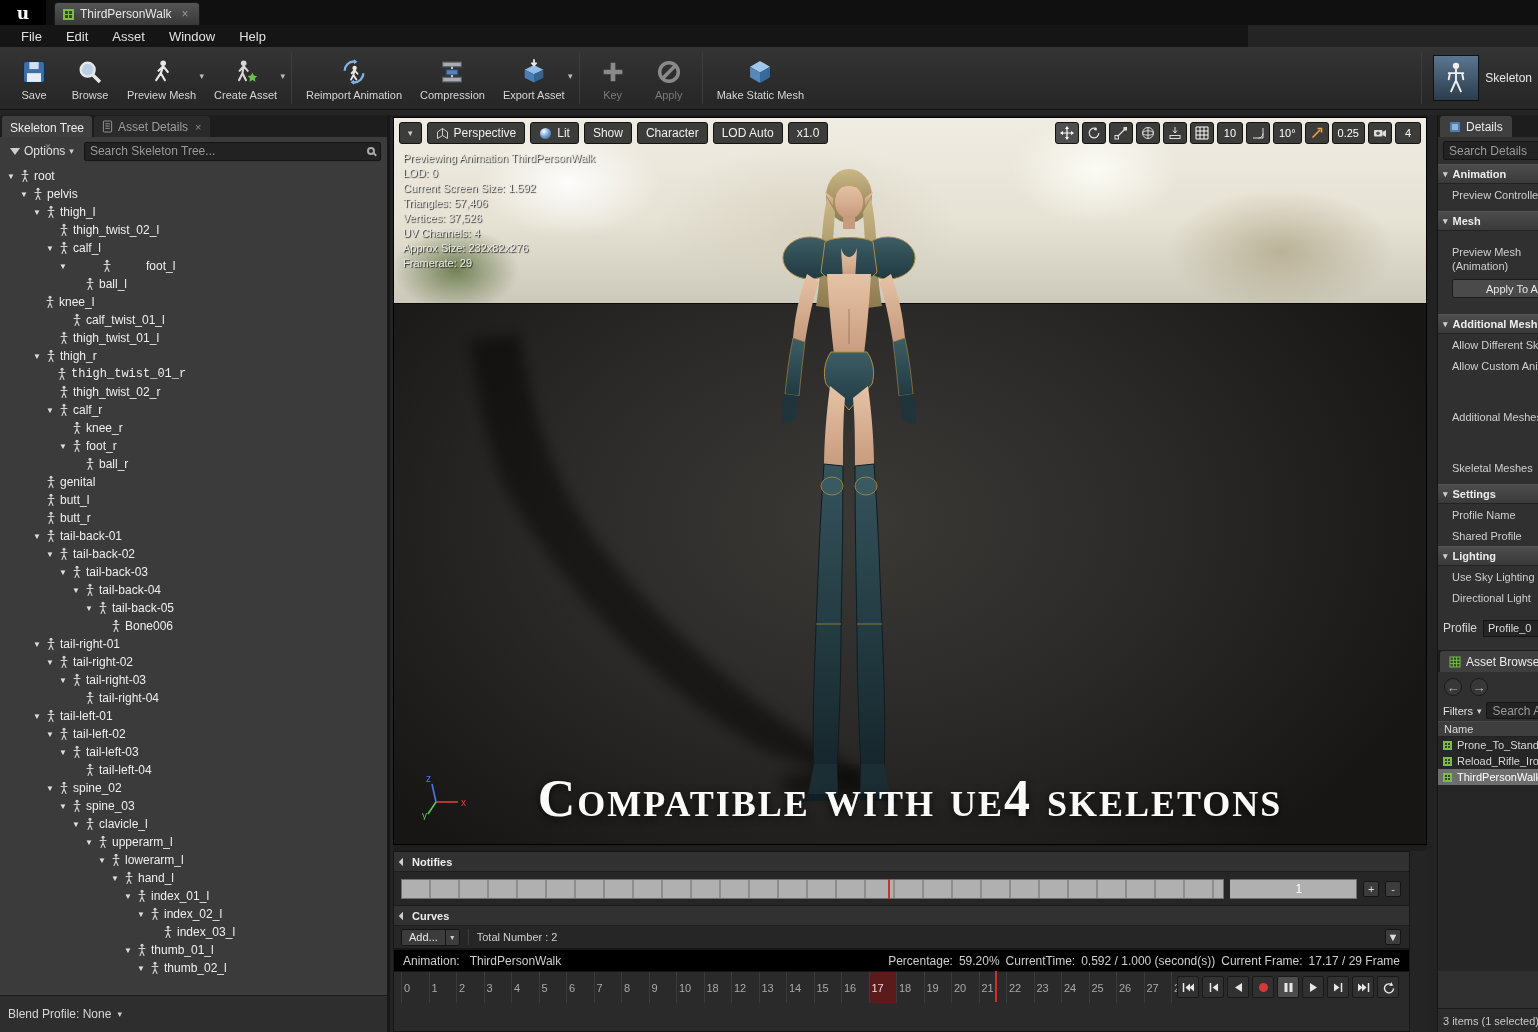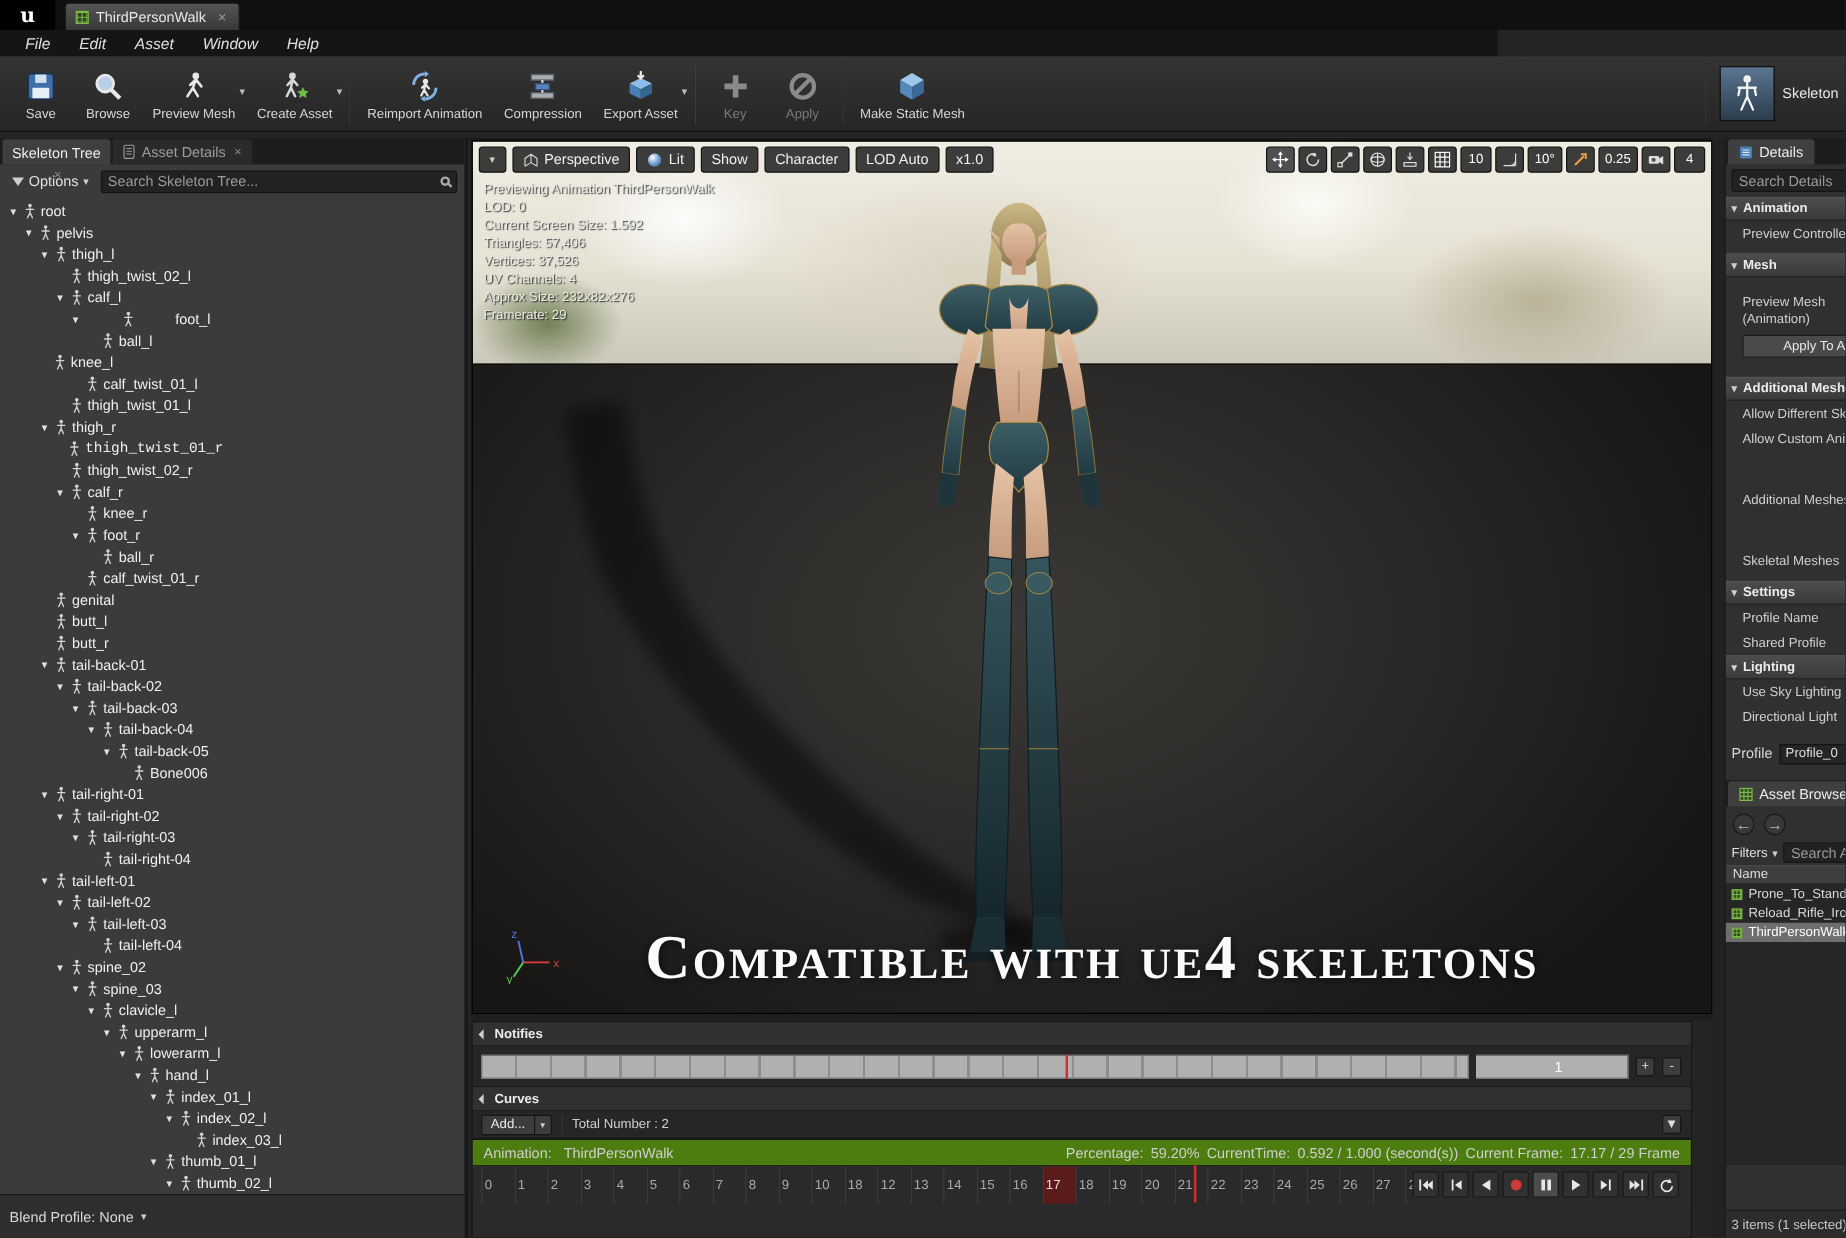--- a/index.html
+++ b/index.html
@@ -12,21 +12,21 @@
   .ue-logo { width:46px; height:25px; background:#000; color:#fff; display:flex; align-items:center; justify-content:center;
     font-family:"DejaVu Serif", serif; font-size:17px; font-weight:bold; }
   .doc-tab { height:23px; margin-left:8px; padding:0 10px 0 8px; display:flex; align-items:center; gap:6px;
     background:linear-gradient(#555,#383838); border:1px solid #1a1a1a; border-bottom:none; border-radius:4px 4px 0 0; color:#e8e8e8; }
   .tab-asset-icon { width:11px; height:11px; background:#2f4a22; border:1px solid #7fba4a;
     background-image:linear-gradient(#7fba4a 1px, transparent 1px), linear-gradient(90deg,#7fba4a 1px, transparent 1px);
     background-size:4px 4px; }
   .tab-close { color:#9a9a9a; font-size:12px; margin-left:4px; cursor:pointer; }
 
   
-  #menubar { position:absolute; left:0; top:25px; width:1248px; height:22px; background:#151515; display:flex; align-items:center; padding-left:10px; gap:2px;font-style:italic; }
+  #menubar { position:absolute; left:0; top:25px; width:1248px; height:22px; background:#151515; display:flex; align-items:center; padding-left:10px; gap:2px; }
   .menu-item { padding:2px 11px; color:#e0e0e0; font-size:13px; cursor:default; }
 
   
   #toolbar { position:absolute; left:0; top:47px; width:1538px; height:63px; background:linear-gradient(#343434,#262626); border-bottom:1px solid #111;
     display:flex; align-items:center; padding:0 6px; }
   .tb-btn { display:flex; flex-direction:column; align-items:center; justify-content:center; padding:4px 9px 2px; height:58px; min-width:56px; cursor:pointer; position:relative; }
   .tb-ico { height:30px; display:flex; align-items:center; }
   .tb-ico svg { width:28px; height:28px; }
   .tb-label { font-size:11px; color:#d6d6d6; margin-top:2px; white-space:nowrap; }
   .tb-btn.disabled .tb-label { color:#7a7a7a; }
@@ -106,21 +106,21 @@
   .playhead { position:absolute; top:-1px; bottom:-1px; width:2px; background:#cc2f2f; }
   .sq-btn { width:16px; height:16px; background:#3c3c3c; border:1px solid #151515; border-radius:2px; color:#ddd;
     display:flex; align-items:center; justify-content:center; font-size:11px; cursor:pointer; }
   .curves-row { height:24px; display:flex; align-items:center; gap:8px; padding:0 8px 0 7px; background:#262626; border-bottom:2px solid #171717; }
   .add-btn { height:17px; display:flex; align-items:center; background:#3c3c3c; border:1px solid #151515; border-radius:2px; overflow:hidden; cursor:pointer; }
   .add-btn .lbl { padding:0 7px; font-size:11px; color:#e8e8e8; }
   .add-btn .dd { width:14px; height:100%; border-left:1px solid #151515; display:flex; align-items:center; justify-content:center; font-size:8px; color:#ccc; }
   .v-sep { width:1px; height:16px; background:#161616; border-right:1px solid #3c3c3c; }
   .total-lbl { font-size:11px; color:#cfcfcf; }
   .curves-dd { margin-left:auto; }
-  .anim-bar { height:22px; background:#4d7c0f; border-bottom:1px solid #141414; display:flex; align-items:center; padding:0 9px; font-size:12px; color:#cfcfcf; }
+  .anim-bar { height:22px; background:#000000; border-bottom:1px solid #141414; display:flex; align-items:center; padding:0 9px; font-size:12px; color:#cfcfcf; }
   .anim-left { display:flex; gap:10px; }
   .anim-right { margin-left:auto; display:flex; gap:6px; white-space:nowrap; }
   .timeline { position:relative; height:31px; background:#2a2a2a; }
   #timeline-cells { position:absolute; left:7px; top:0; width:798px; height:31px; display:flex; }
   .tcell { flex:0 0 27.5px; border-left:1px solid #3b3b3b; display:flex; align-items:center; cursor:pointer; }
   .tcell span { font-size:11px; color:#a9a9a9; padding-left:2px; }
   .tcell.current { background:#5c1b1b; }
   .tcell.current span { color:#f0dada; }
   .playback { position:absolute; right:10px; top:4px; display:flex; gap:3px; }
   .pb-btn { width:22px; height:22px; display:flex; align-items:center; justify-content:center; background:#313131; border:1px solid #191919; border-radius:2px; cursor:pointer; }
@@ -527,30 +527,20 @@
         <span class="tree-arrow"></span>
         <svg class="bone-ico" viewBox="0 0 12 14">
           <g stroke="#d3d4d6" stroke-width="1.1" fill="none" stroke-linecap="round">
             <circle cx="6" cy="2.2" r="1.5" fill="#d3d4d6" stroke="none"></circle>
             <path d="M6 4 v4 M3 5.5 h6 M6 8 l-2 4.5 M6 8 l2 4.5"></path>
           </g>
         </svg>
         <span class="tree-label">ball_r</span>
       </div>
 
-      <div class="tree-row" style="padding-left: 58px;">
-        <span class="tree-arrow"></span>
-        <svg class="bone-ico" viewBox="0 0 12 14">
-          <g stroke="#d3d4d6" stroke-width="1.1" fill="none" stroke-linecap="round">
-            <circle cx="6" cy="2.2" r="1.5" fill="#d3d4d6" stroke="none"></circle>
-            <path d="M6 4 v4 M3 5.5 h6 M6 8 l-2 4.5 M6 8 l2 4.5"></path>
-          </g>
-        </svg>
-        <span class="tree-label">calf_twist_01_r</span>
-      </div>
 
       <div class="tree-row" style="padding-left: 32px; text-align: center;">
         <span class="tree-arrow"></span>
         <svg class="bone-ico" viewBox="0 0 12 14">
           <g stroke="#d3d4d6" stroke-width="1.1" fill="none" stroke-linecap="round">
             <circle cx="6" cy="2.2" r="1.5" fill="#d3d4d6" stroke="none"></circle>
             <path d="M6 4 v4 M3 5.5 h6 M6 8 l-2 4.5 M6 8 l2 4.5"></path>
           </g>
         </svg>
         <span class="tree-label">genital</span>

